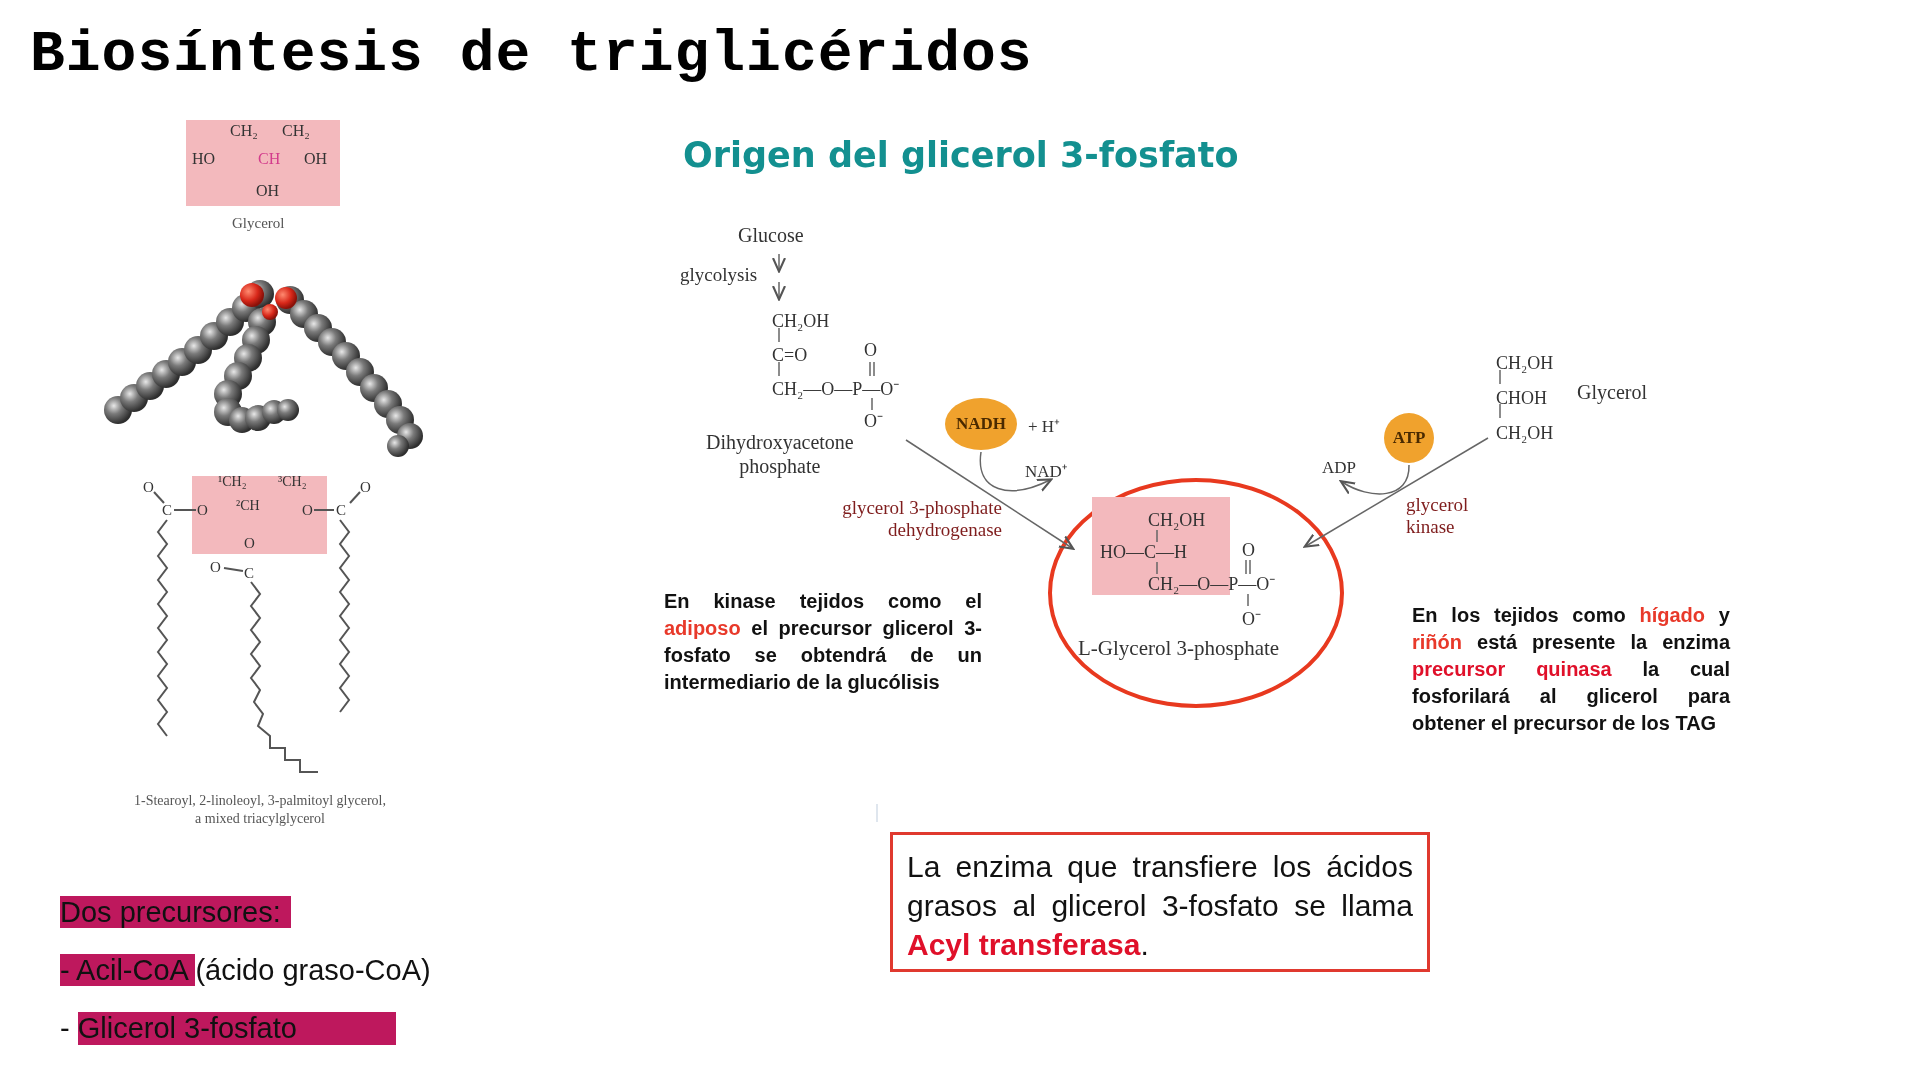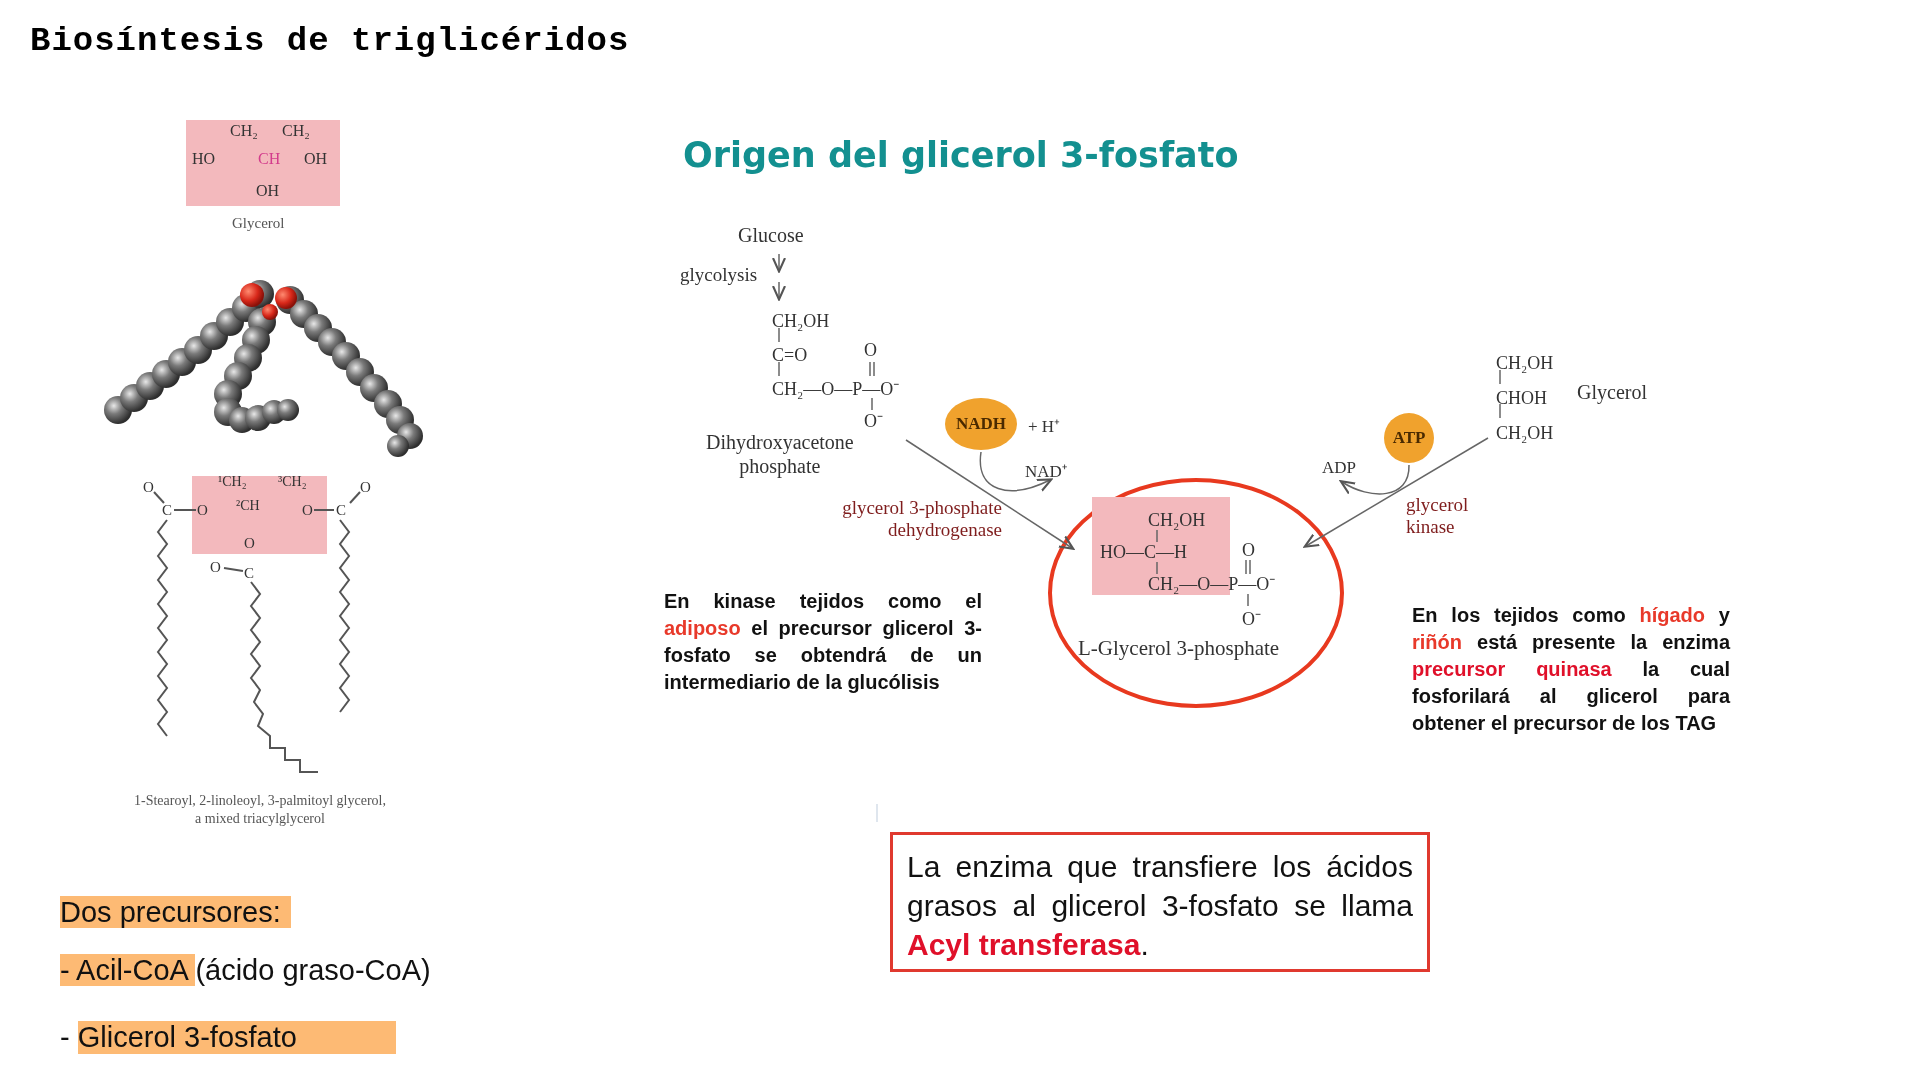--- a/index.html
+++ b/index.html
@@ -1,30 +1,30 @@
 <!DOCTYPE html>
 <html><head>
 <meta charset="utf-8">
 <style>
   html,body{margin:0;padding:0;background:#fff;}
   body{width:1920px;height:1080px;position:relative;overflow:hidden;font-family:"Liberation Serif",serif;color:#222;}
   .abs{position:absolute;}
-  .title{left:30px;top:22px;font-family:"Liberation Mono",monospace;font-weight:bold;font-size:34px;color:#000;letter-spacing:1px;}
+  .title{left:30px;top:22px;font-family:"Liberation Mono",monospace;font-weight:bold;font-size:58px;color:#000;letter-spacing:1px;}
   .pink{background:#f3b9bd;}
   .chem{font-family:"Liberation Serif",serif;color:#333;}
   .cap{font-family:"Liberation Serif",serif;color:#555;font-size:15px;}
   .subtitle{left:683px;top:135px;font-family:"DejaVu Sans",sans-serif;font-weight:bold;font-size:35px;color:#139090;}
   .lbl{font-family:"Liberation Serif",serif;font-size:20px;color:#333;}
   .enz{font-family:"Liberation Serif",serif;font-size:19px;color:#7f1d1d;line-height:22px;}
   .badge{background:#f0a22d;border-radius:50%;display:flex;align-items:center;justify-content:center;font-family:"Liberation Serif",serif;font-weight:bold;font-size:17px;color:#4a2a00;}
   .para{font-family:"Liberation Sans",sans-serif;font-weight:bold;font-size:20px;color:#111;line-height:27px;text-align:justify;}
   .red{color:#e8392a;}
   .crimson{color:#e0102a;}
   .box{left:890px;top:832px;width:540px;height:140px;border:3px solid #e0392f;box-sizing:border-box;padding:12px 14px;font-family:"Liberation Sans",sans-serif;font-size:30px;line-height:39px;color:#111;text-align:justify;}
-  .hl{background:#fdba74;}
+  .hl{background:#be185d;}
   .prec{font-family:"Liberation Sans",sans-serif;font-size:29px;color:#111;}
   svg{position:absolute;left:0;top:0;}
 </style>
 </head>
 <body>
 
 <div class="abs title">Biosíntesis de triglicéridos</div>
 
 <div class="abs pink" style="left:186px;top:120px;width:154px;height:86px;"></div>
 <div class="abs chem" style="left:186px;top:120px;width:154px;height:86px;font-size:16px;border-radius:6px;">
@@ -127,21 +127,21 @@
   <div>a mixed triacylglycerol</div>
 </div>
 
 <div class="abs prec" style="left:60px;top:896px;">
   <span class="hl" style="padding-right:10px;">Dos precursores:</span>
 </div>
 <div class="abs prec" style="left:60px;top:954px;">
   <span class="hl">- Acil-CoA </span><span>(ácido graso-CoA)</span>
 </div>
 <div class="abs prec" style="left:60px;top:1012px;">
-  <span>- </span><span class="hl" style="display:inline-block;width:318px;margin-top:9px;">Glicerol 3-fosfato</span>
+  <span>- </span><span class="hl" style="display:inline-block;width:318px;">Glicerol 3-fosfato</span>
 </div>
 
 <div class="abs subtitle">Origen del glicerol 3-fosfato</div>
 
 <div class="abs lbl" style="left:738px;top:224px;">Glucose</div>
 <div class="abs lbl" style="left:680px;top:264px;font-size:19px;">glycolysis</div>
 
 <div class="abs chem" style="left:772px;top:304px;font-size:18px;line-height:34px;">
   <div>CH₂OH</div>
   <div>C=O</div>

